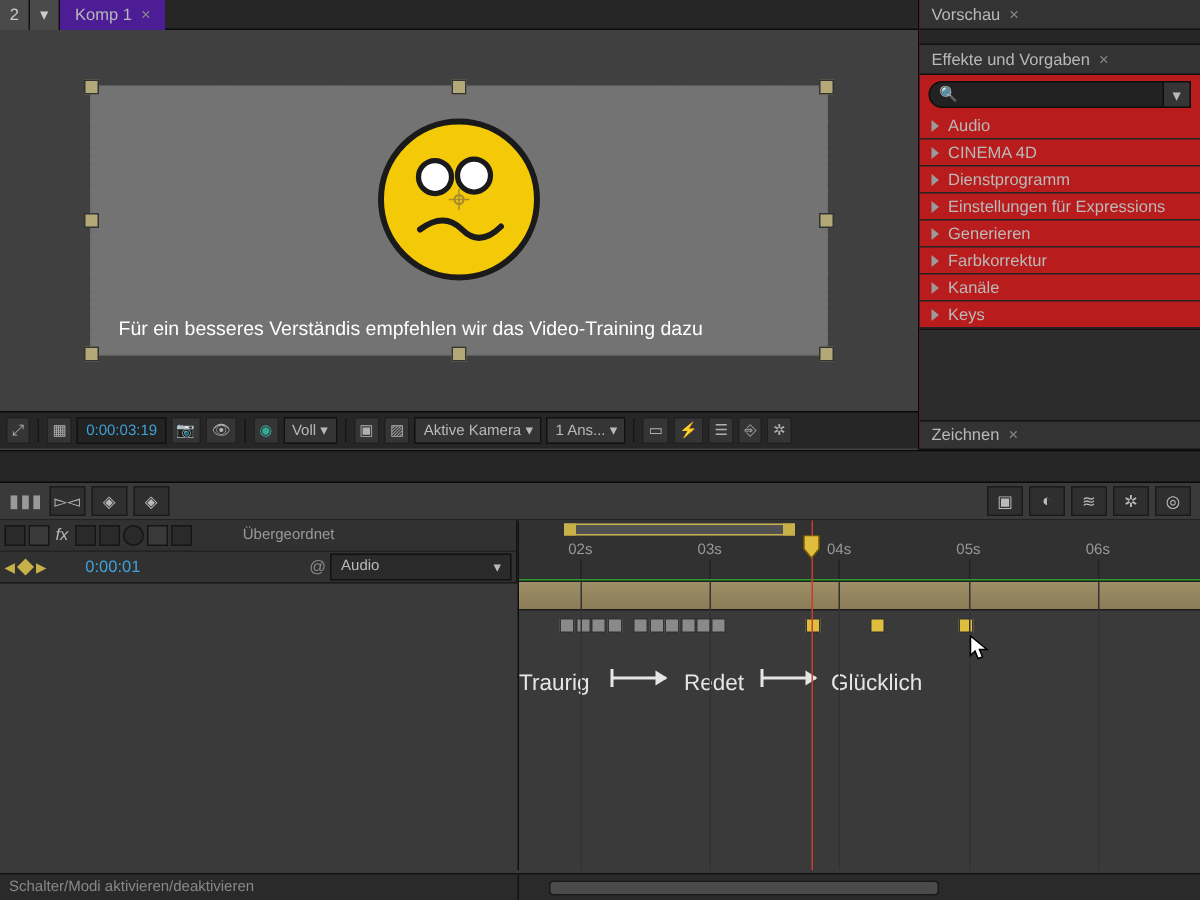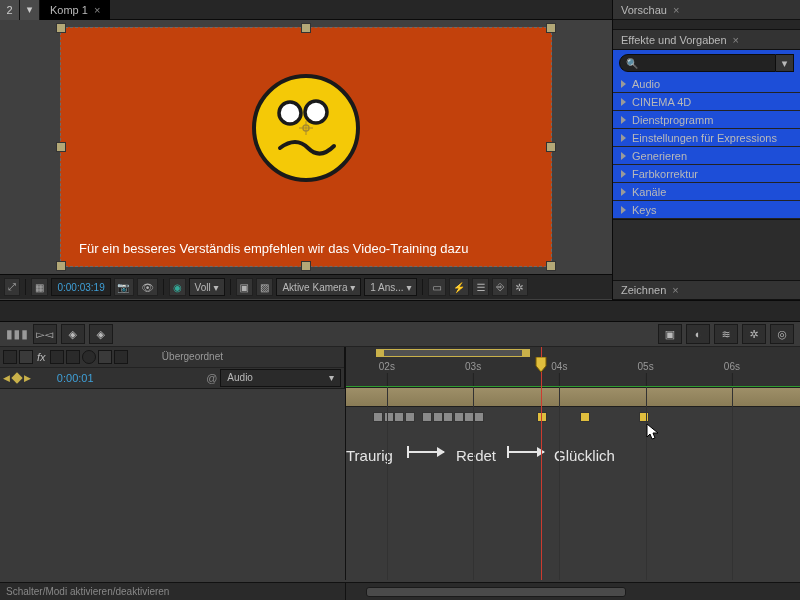--- a/index.html
+++ b/index.html
@@ -23,31 +23,31 @@
     position: absolute; left: 0; top: 0;
     width: 612px; height: 300px;
     background: #404040;
   }
   .comp-tab-bar {
     height: 20px; background: #262626;
     border-bottom: 1px solid #0a0a0a;
     display: flex; align-items: center;
   }
   .comp-tab-sq { width:20px; height:20px; background:#4a4a4a; border-right:1px solid #111; display:flex;align-items:center;justify-content:center; color:#ccc;}
-  .comp-tab { padding:0 10px; height:20px; display:flex; align-items:center; gap:6px; background:#000000;}
+  .comp-tab { padding:0 10px; height:20px; display:flex; align-items:center; gap:6px; background:#4c1d95;}
   .comp-tab .x { color:#888; }
   .viewer {
     position: relative;
     height: 254px;
     display: flex; align-items: center; justify-content: center;
   }
   .artboard {
     position: relative;
-    width: 492px; height: 240px;
-    background: #c2410c;
+    width: 492px; height: 180px;
+    background: #737373;
     border: 1px dashed #6b6b6b;
   }
   .handle { position:absolute; width:10px; height:10px; background:#b3a877; border:1px solid #333;}
   .h-tl{top:-5px;left:-5px}.h-tr{top:-5px;right:-5px}.h-bl{bottom:-5px;left:-5px}.h-br{bottom:-5px;right:-5px}
   .h-tc{top:-5px;left:50%;margin-left:-5px}.h-bc{bottom:-5px;left:50%;margin-left:-5px}
   .h-cl{top:50%;left:-5px;margin-top:-5px}.h-cr{top:50%;right:-5px;margin-top:-5px}
   .smiley { position:absolute; left:50%; top:42%; transform:translate(-50%,-50%); }
   .caption {
     position:absolute; left:18px; bottom:10px; right:18px;
     color: #fff; font-size: 13px;
@@ -59,21 +59,21 @@
   }
   .tb-btn { height:18px; min-width:16px; background:#353535; border:1px solid #202020; display:inline-flex;align-items:center;justify-content:center; color:#b0b0b0; padding:0 3px; font-size:10px;}
   .tb-sep { width:1px; height:16px; background:#151515; margin:0 2px;}
   .tb-field { height:18px; background:#222; border:1px solid #111; padding:0 5px; display:inline-flex;align-items:center; font-size:10px;}
   .timecode { color:#3fa0d8; }
   .tb-field.sel { background:#353535;}
 
   
   .right-panels {
     position: absolute; left: 612px; top: 0; right: 0; height: 300px;
-    background: #1d4ed8;
+    background: #b91c1c;
     border-left: 1px solid #0a0a0a;
     display:flex; flex-direction:column;
   }
   .panel-tab { height:20px; background:#333; border-bottom:1px solid #111; display:flex;align-items:center; padding:0 8px; gap:6px; font-size:11px; }
   .panel-tab .x{color:#888;font-size:11px;}
   .panel-spacer{height:10px;background:#262626;border-bottom:1px solid #111;}
   .search-row { display:flex; margin:4px 6px 3px 6px;}
   .search-box { flex:1; height:18px; background:#222; border:1px solid #0d0d0d; border-radius:9px 0 0 9px; display:flex;align-items:center; padding:0 6px; gap:4px;}
   .search-drop { width:18px; height:18px; background:#353535; border:1px solid #0d0d0d; border-left:none; display:flex;align-items:center;justify-content:center;}
   .fx-list { flex:0 0 auto; }

